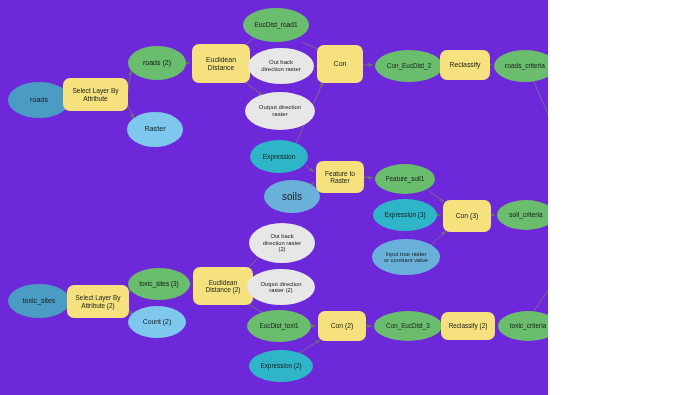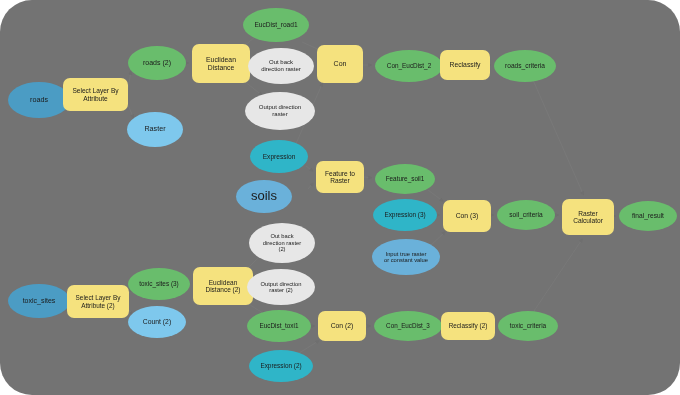--- a/index.html
+++ b/index.html
@@ -6,25 +6,24 @@
   html, body {
     margin: 0;
     padding: 0;
     background: #ffffff;
   }
   body {
     font-family: "Liberation Sans", sans-serif;
   }
   #canvas {
     position: relative;
-    width: 680px;
+    width: 548px;
     height: 395px;
-    background: #737373;
+    background: #6d28d9;
     overflow: hidden;
-    border-radius: 32px;
   }
   #edge-layer {
     position: absolute;
     left: 0;
     top: 0;
     width: 680px;
     height: 395px;
     pointer-events: none;
   }
   .node {
@@ -136,21 +135,21 @@
       </div>
       <div class="node shape-ellipse" style="left: 375px; top: 50px; width: 68px; height: 32px; background: rgb(105, 189, 108); font-size: 6.4px; color: rgb(27, 27, 27);">
         <span class="lbl">Con_EucDist_2</span>
       </div>
       <div class="node shape-rect" style="left: 440px; top: 50px; width: 50px; height: 30px; background: rgb(245, 226, 126); font-size: 6.8px; color: rgb(27, 27, 27);">
         <span class="lbl">Reclassify</span>
       </div>
       <div class="node shape-ellipse" style="left: 494px; top: 50px; width: 62px; height: 32px; background: rgb(105, 189, 108); font-size: 6.6px; color: rgb(27, 27, 27);">
         <span class="lbl">roads_criteria</span>
       </div>
-      <div class="node shape-ellipse" style="left: 236px; top: 180px; width: 56px; height: 33px; background: rgb(106, 177, 218); font-size: 13px; color: rgb(27, 27, 27);">
+      <div class="node shape-ellipse" style="left: 264px; top: 180px; width: 56px; height: 33px; background: rgb(106, 177, 218); font-size: 10px; color: rgb(27, 27, 27);">
         <span class="lbl">soils</span>
       </div>
       <div class="node shape-rect" style="left: 316px; top: 161px; width: 48px; height: 32px; background: rgb(245, 226, 126); font-size: 6.6px; color: rgb(27, 27, 27);">
         <span class="lbl">Feature to
 Raster</span>
       </div>
       <div class="node shape-ellipse" style="left: 375px; top: 164px; width: 60px; height: 30px; background: rgb(105, 189, 108); font-size: 6.4px; color: rgb(27, 27, 27);">
         <span class="lbl">Feature_soil1</span>
       </div>
       <div class="node shape-ellipse" style="left: 373px; top: 199px; width: 64px; height: 32px; background: rgb(47, 181, 200); font-size: 6.4px; color: rgb(27, 27, 27);">

